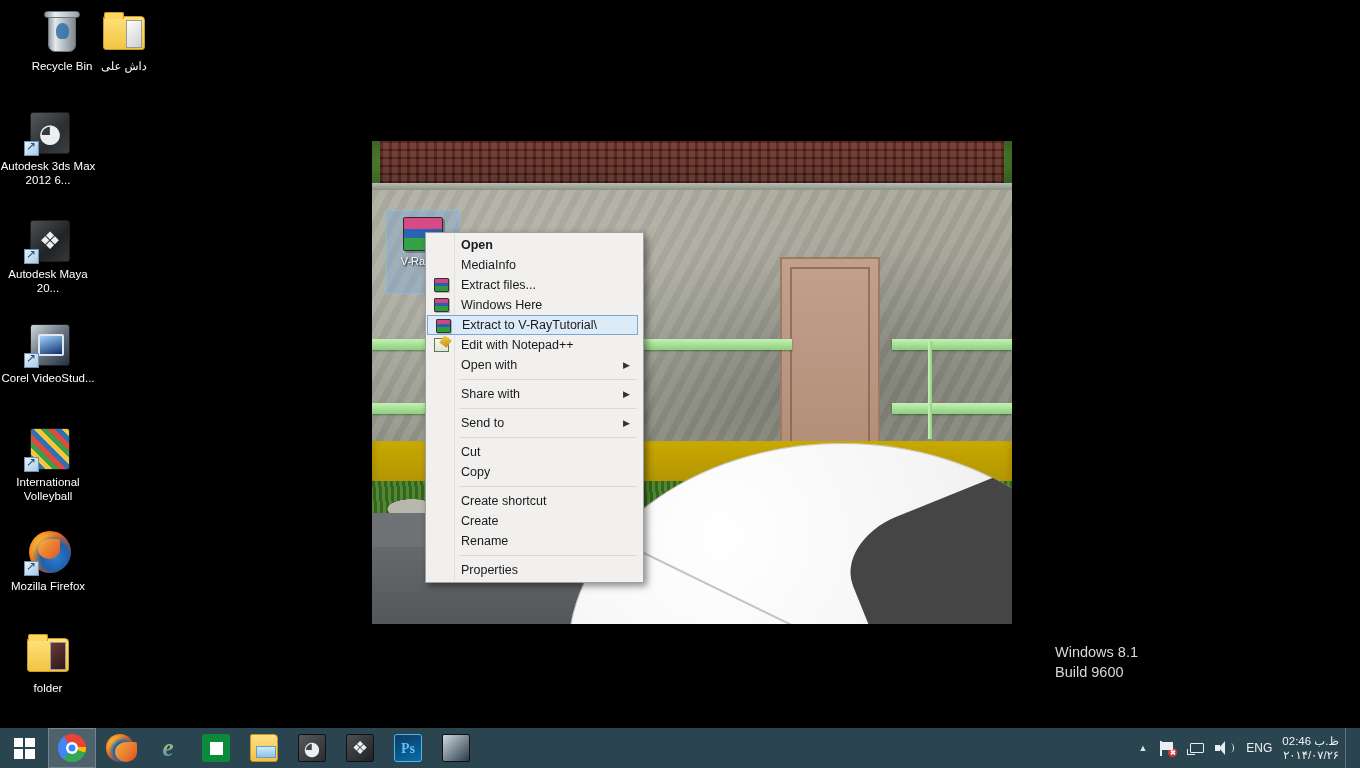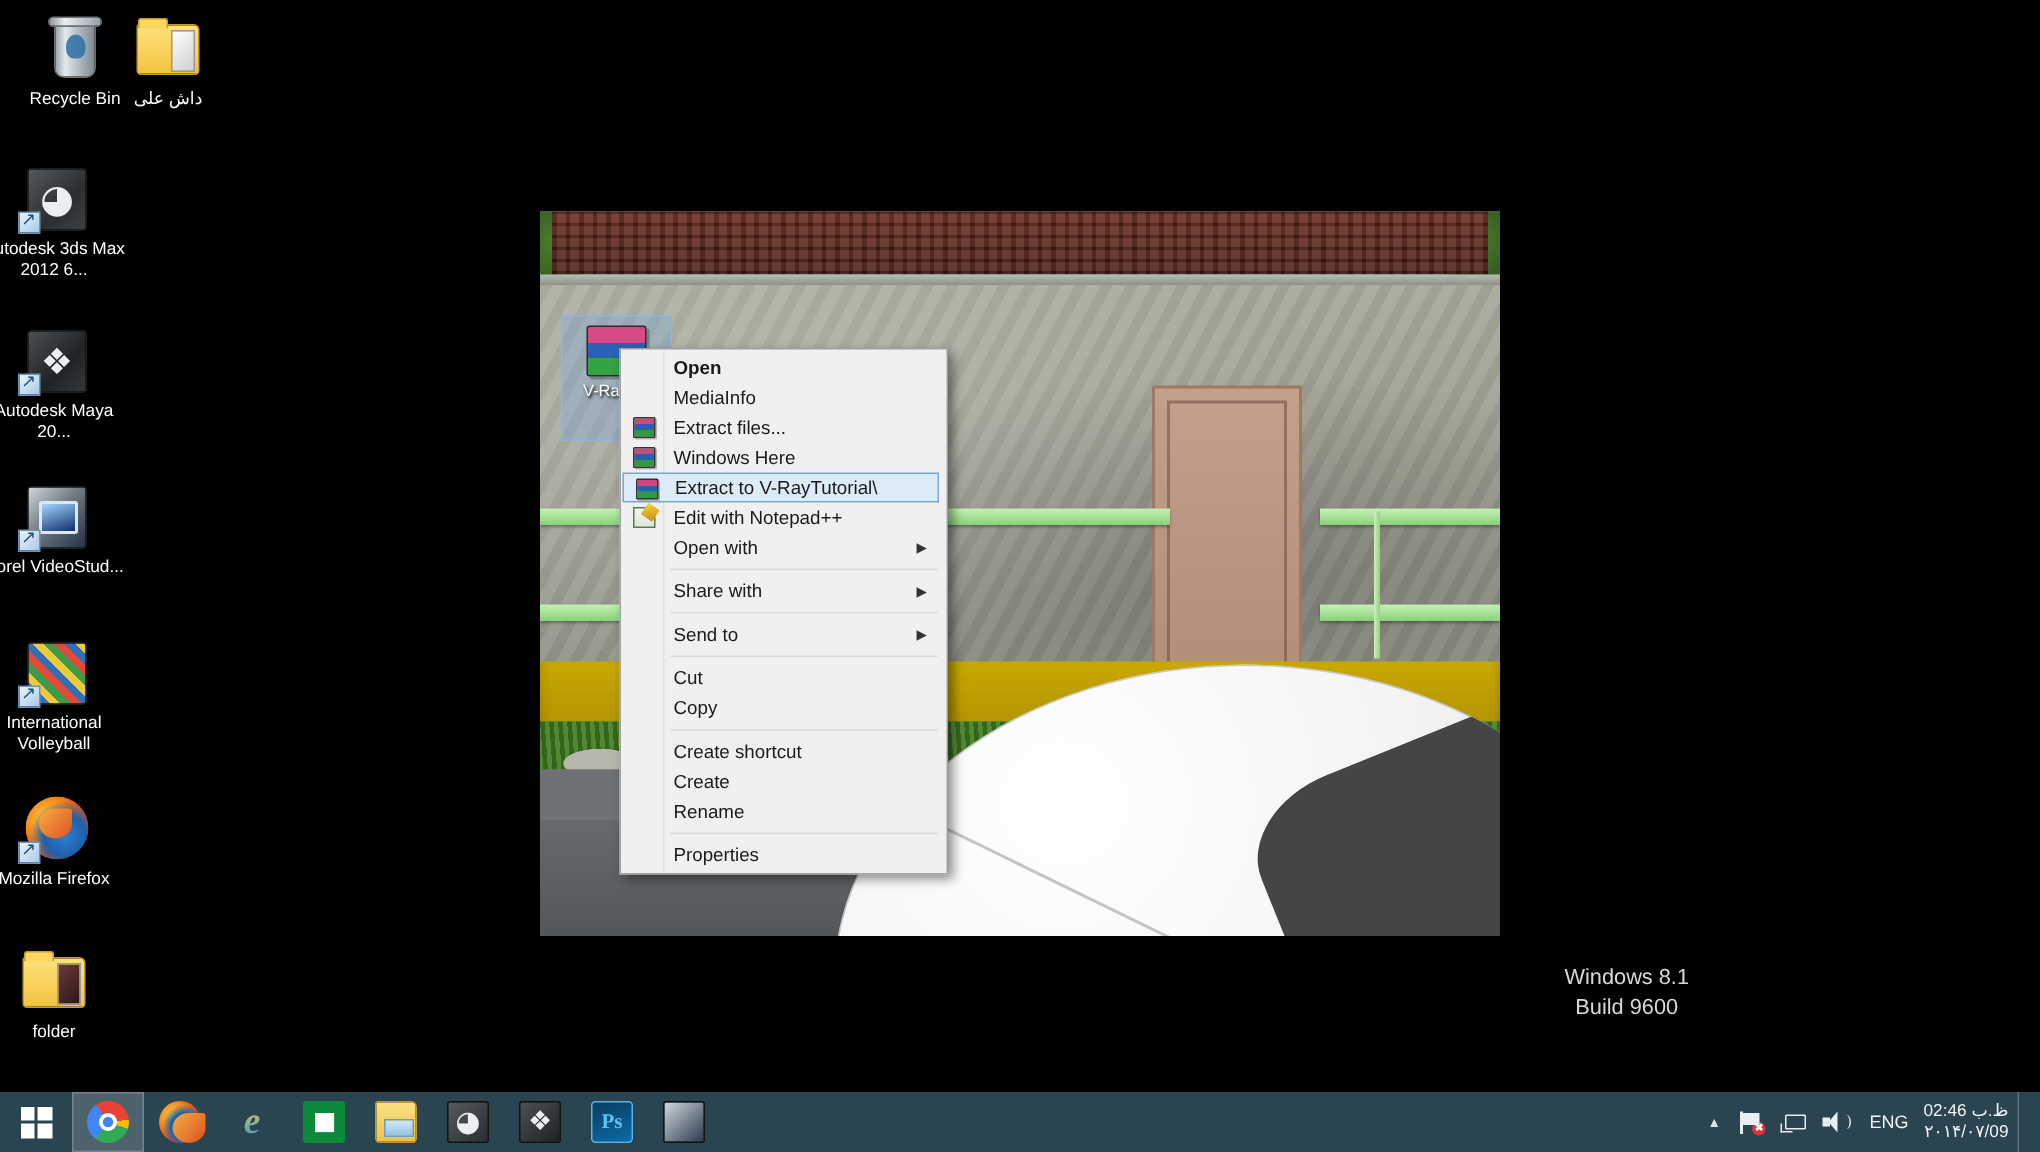--- a/index.html
+++ b/index.html
@@ -5,21 +5,21 @@
   * { margin:0; padding:0; box-sizing:border-box; }
   html,body{ width:1360px; height:768px; overflow:hidden; }
   body{
     background:#000;
     font-family:"Liberation Sans", sans-serif;
     position:relative;
     -webkit-font-smoothing:antialiased;
   }
 
   
-  #desktop{ position:absolute; left:0; top:0; width:1140px; height:728px; background:#000; }
+  #desktop{ position:absolute; left:12px; top:0; width:1140px; height:728px; background:#000; }
 
   .icon-cell{ position:absolute; width:100px; text-align:center; cursor:default; }
   .icon-glyph{ width:48px; height:48px; margin:0 auto; position:relative; }
   .icon-label{
     color:#fff; font-size:11.5px; line-height:13.5px; margin-top:4px;
     text-shadow:1px 1px 2px #000, 0 0 3px #000; word-wrap:break-word;
   }
 
   
   .rb-body{
@@ -151,21 +151,21 @@
   #fileicon{ position:absolute; left:374px; top:210px; width:74px; height:84px;
     background:rgba(120,170,220,.35); border:1px solid rgba(140,185,230,.85); }
   #fileicon .rarbig{ position:absolute; left:16px; top:6px; width:40px; height:34px;
     background:linear-gradient(180deg,#d74a86 0 33%, #2c62b4 33% 64%, #35a246 64% 100%);
     border:1px solid #2b2b2b; border-radius:2px;
     box-shadow:2px 2px 0 rgba(0,0,0,.25); }
   #fileicon .lbl{ position:absolute; left:0; right:0; top:44px; text-align:center;
     color:#fff; font-size:11px; line-height:13px; text-shadow:1px 1px 2px #000; }
 
   
-  #watermark{ position:absolute; right:14px; bottom:46px; text-align:center;
+  #watermark{ position:absolute; right:14px; bottom:46px; text-align:left;
     color:#d8d8d8; font-size:14.5px; line-height:20px; }
 
   
   #taskbar{ position:absolute; left:0; bottom:0; width:1360px; height:40px;
     background:#2b4550; display:flex; align-items:center; }
   #startbtn{ width:48px; height:40px; display:flex; align-items:center; justify-content:center;
     cursor:pointer; }
   .winlogo{ width:21px; height:21px; display:grid; grid-template-columns:1fr 1fr;
     grid-template-rows:1fr 1fr; gap:2.5px; }
   .winlogo i{ background:#fff; display:block; }
@@ -473,17 +473,17 @@
       <span class="net"></span>
     </div>
     <div class="tray-btn">
       <span class="spk">
           <span class="spkw"></span>
         </span>
     </div>
     <div class="lang">ENG</div>
     <div class="clock">
       <div>02:46 ظ.ب</div>
-      <div>۲۰۱۴/۰۷/09</div>
+      <div>۲۰۱۴/۰۷/۲۶</div>
     </div>
     <div id="showdesk"></div>
   </div>
 </div>
 
 </body></html>

